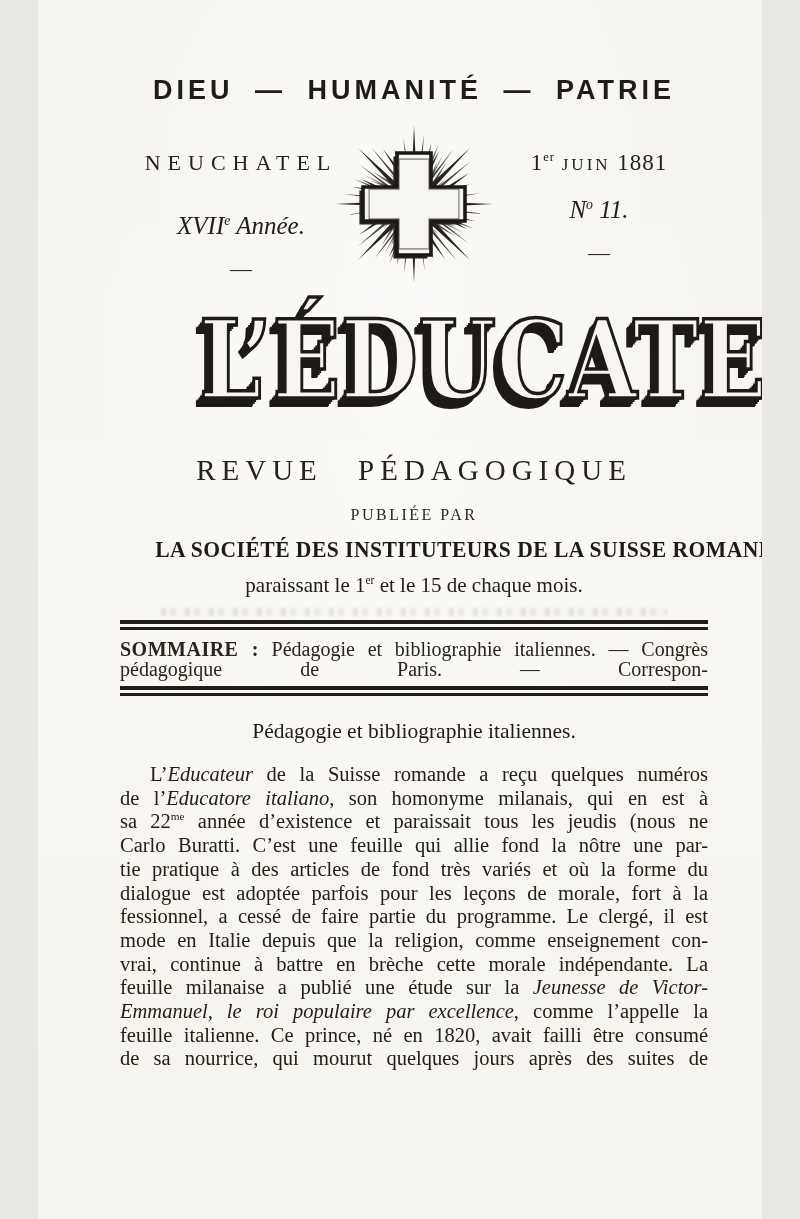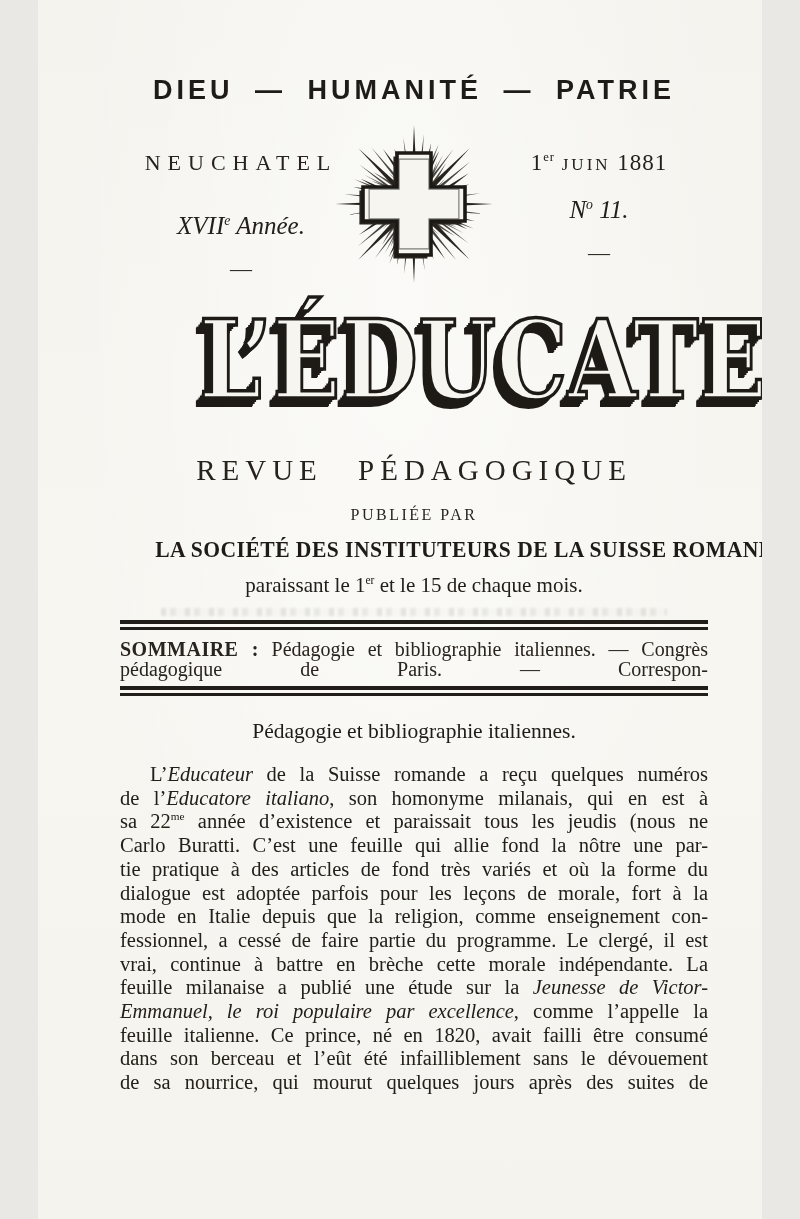--- a/index.html
+++ b/index.html
@@ -185,23 +185,22 @@
 
   <h2 class="article-heading">Pédagogie et bibliographie italiennes.</h2>
 
   <div class="bodytext">
       <div class="tline"><span>L’</span><span class="it">Educateur</span><span> de la Suisse romande a reçu quelques numéros</span></div>
       <div class="tline"><span>de l’</span><span class="it">Educatore italiano</span><span>, son homonyme milanais, qui en est à</span></div>
       <div class="tline"><span>sa 22</span><sup>me</sup><span> année d’existence et paraissait tous les jeudis (nous ne</span></div>
       <div class="tline"><span>Carlo Buratti. C’est une feuille qui allie fond la nôtre une par-</span></div>
       <div class="tline"><span>tie pratique à des articles de fond très variés et où la forme du</span></div>
       <div class="tline"><span>dialogue est adoptée parfois pour les leçons de morale, fort à la</span></div>
+      <div class="tline"><span>fessionnel, a cessé de faire partie du programme. Le clergé, il est</span></div>
       <div class="tline"><span>mode en Italie depuis que la religion, comme enseignement con-</span></div>
-      <div class="tline"><span>fessionnel, a cessé de faire partie du programme. Le clergé, il est</span></div>
       <div class="tline"><span>vrai, continue à battre en brèche cette morale indépendante. La</span></div>
       <div class="tline"><span>feuille milanaise a publié une étude sur la </span><span class="it">Jeunesse de Victor-</span></div>
       <div class="tline"><span class="it">Emmanuel, le roi populaire par excellence</span><span>, comme l’appelle la</span></div>
       <div class="tline"><span>feuille italienne. Ce prince, né en 1820, avait failli être consumé</span></div>
-      <div class="tline"><span>dans son berceau et l’eût été infailliblement sans le dévouement</span></div>
       <div class="tline"><span>de sa nourrice, qui mourut quelques jours après des suites de</span></div>
     </div>
 
 </div>
 
 </body></html>

